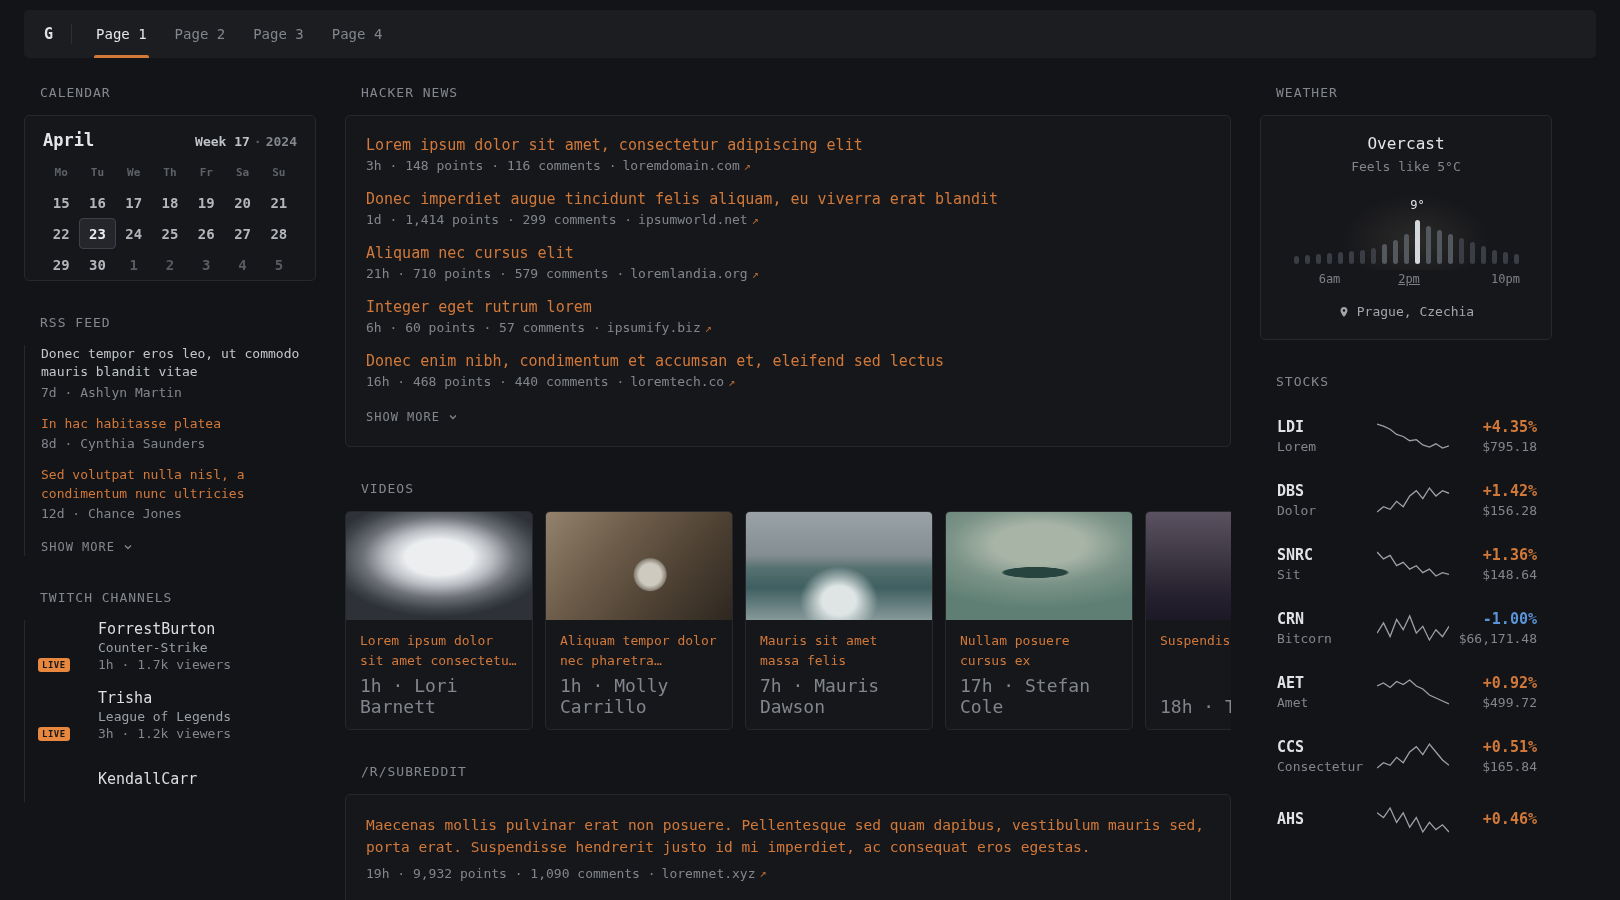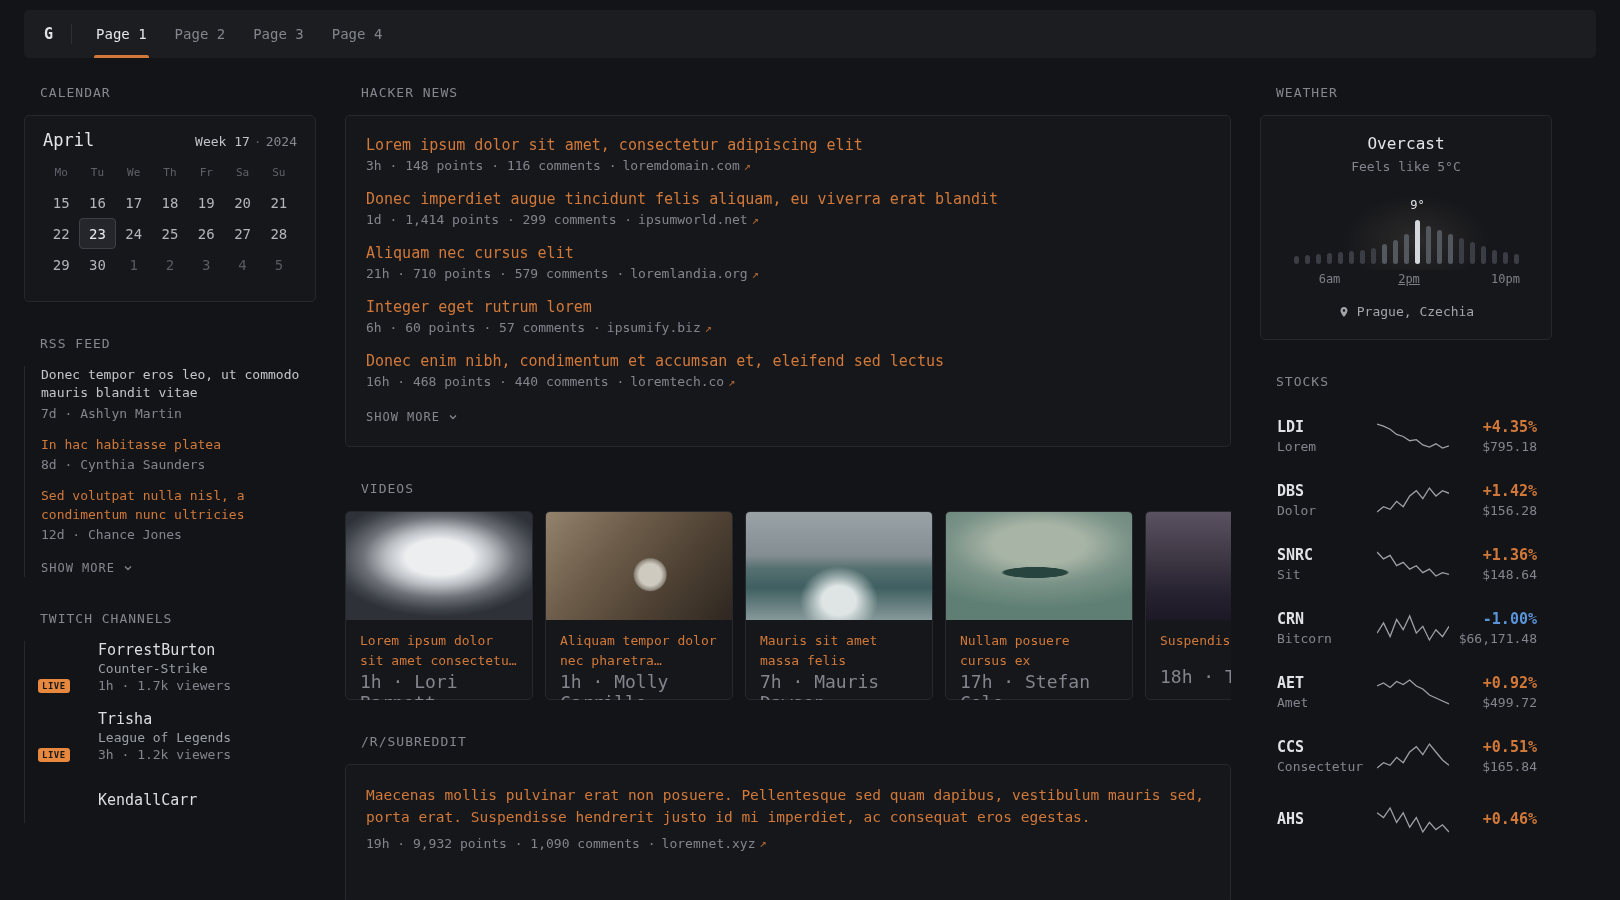--- a/index.html
+++ b/index.html
@@ -33,21 +33,21 @@
   .tab.active{color:#e4e6e9;}
   .tab.active::after{content:"";position:absolute;left:12px;right:12px;bottom:0;height:3px;background:var(--accent);border-radius:2px 2px 0 0;}
 
   
   .layout{display:grid;grid-template-columns:292px 886px 292px;column-gap:29px;padding:27px 0 0 24px;align-items:start;}
   .widget{margin-bottom:34px;}
   .widget-title{font-size:13px;letter-spacing:1px;color:#84888e;padding-left:16px;margin-bottom:15px;}
   .card{border:1px solid var(--border);border-radius:5px;background:var(--card);}
 
   
-  .calendar-card{padding:14px 18px 21px;}
+  .calendar-card{padding:14px 18px 0;font-weight:bold;}
   .cal-head{display:flex;justify-content:space-between;align-items:baseline;}
   .cal-month{font-size:17px;color:var(--bright);}
   .cal-weekmeta{font-size:13px;color:#c0c3c7;}
   .cal-dot{color:#5a5e64;margin:0 4px;}
   .cal-year{color:#84888e;}
   .cal-dow{display:grid;grid-template-columns:repeat(7,1fr);margin-top:16px;}
   .cal-dow span{text-align:center;font-size:11px;color:#5e6268;}
   .cal-grid{display:grid;grid-template-columns:repeat(7,1fr);margin-top:8px;}
   .cal-day{height:31px;display:flex;align-items:center;justify-content:center;font-size:14px;color:#b3b6bb;border:1px solid transparent;border-radius:4px;}
   .cal-day.other{color:#585c62;}
@@ -79,21 +79,21 @@
   
   .hn-card{padding:20px;}
   .hn-item{margin-bottom:17px;}
   .hn-title{font-size:15px;color:var(--accent);display:block;cursor:pointer;}
   .hn-meta{display:flex;align-items:center;gap:6px;font-size:13px;color:var(--dim);margin-top:4px;}
   .domain-link{color:var(--dim);cursor:pointer;display:inline-flex;align-items:center;}
   .ext-icon{color:var(--accent);opacity:.85;font-size:12px;margin-left:4px;}
 
   
   .video-row{display:flex;gap:12px;overflow:hidden;}
-  .video-card{width:188px;flex:none;height:189px;border:1px solid var(--border);border-radius:5px;background:var(--card);display:flex;flex-direction:column;cursor:pointer;}
+  .video-card{width:188px;flex:none;height:219px;border:1px solid var(--border);border-radius:5px;background:var(--card);display:flex;flex-direction:column;cursor:pointer;}
   .thumb{height:108px;border-radius:4px 4px 0 0;flex:none;}
   .thumb-1{background:radial-gradient(ellipse 60% 55% at 50% 42%,#eceef0 0 30%,#b9bdc2 48%,#6e7278 68%,#3f434a 88%,#2e3238 100%);}
   .thumb-2{background:radial-gradient(circle at 56% 58%,#cfcabf 0 9%,#8a8378 13%,rgba(0,0,0,0) 14%),linear-gradient(130deg,#93826c 0%,#6d5c49 35%,#4a3e31 70%,#2e2720 100%);}
   .thumb-3{background:radial-gradient(ellipse 30% 45% at 50% 82%,#dfe5e5 0 30%,rgba(0,0,0,0) 70%),linear-gradient(180deg,#9aa2a6 0%,#848e92 40%,#577172 52%,#3f5f60 70%,#87999a 100%);}
   .thumb-4{background:radial-gradient(ellipse 28% 8% at 48% 56%,#28443e 0 60%,rgba(0,0,0,0) 66%),radial-gradient(ellipse 80% 60% at 50% 30%,#a8b5a6 0 30%,#7b9388 60%,#5f7f74 100%);}
   .thumb-5{background:linear-gradient(180deg,#5a5260 0%,#3c3542 45%,#272230 75%,#1c1826 100%);}
   .video-title{padding:11px 14px 0;font-size:13px;line-height:1.55;color:var(--accent);}
   .video-meta{margin-top:auto;padding:0 14px 12px;font-size:18px;color:var(--dim);}
 
   

